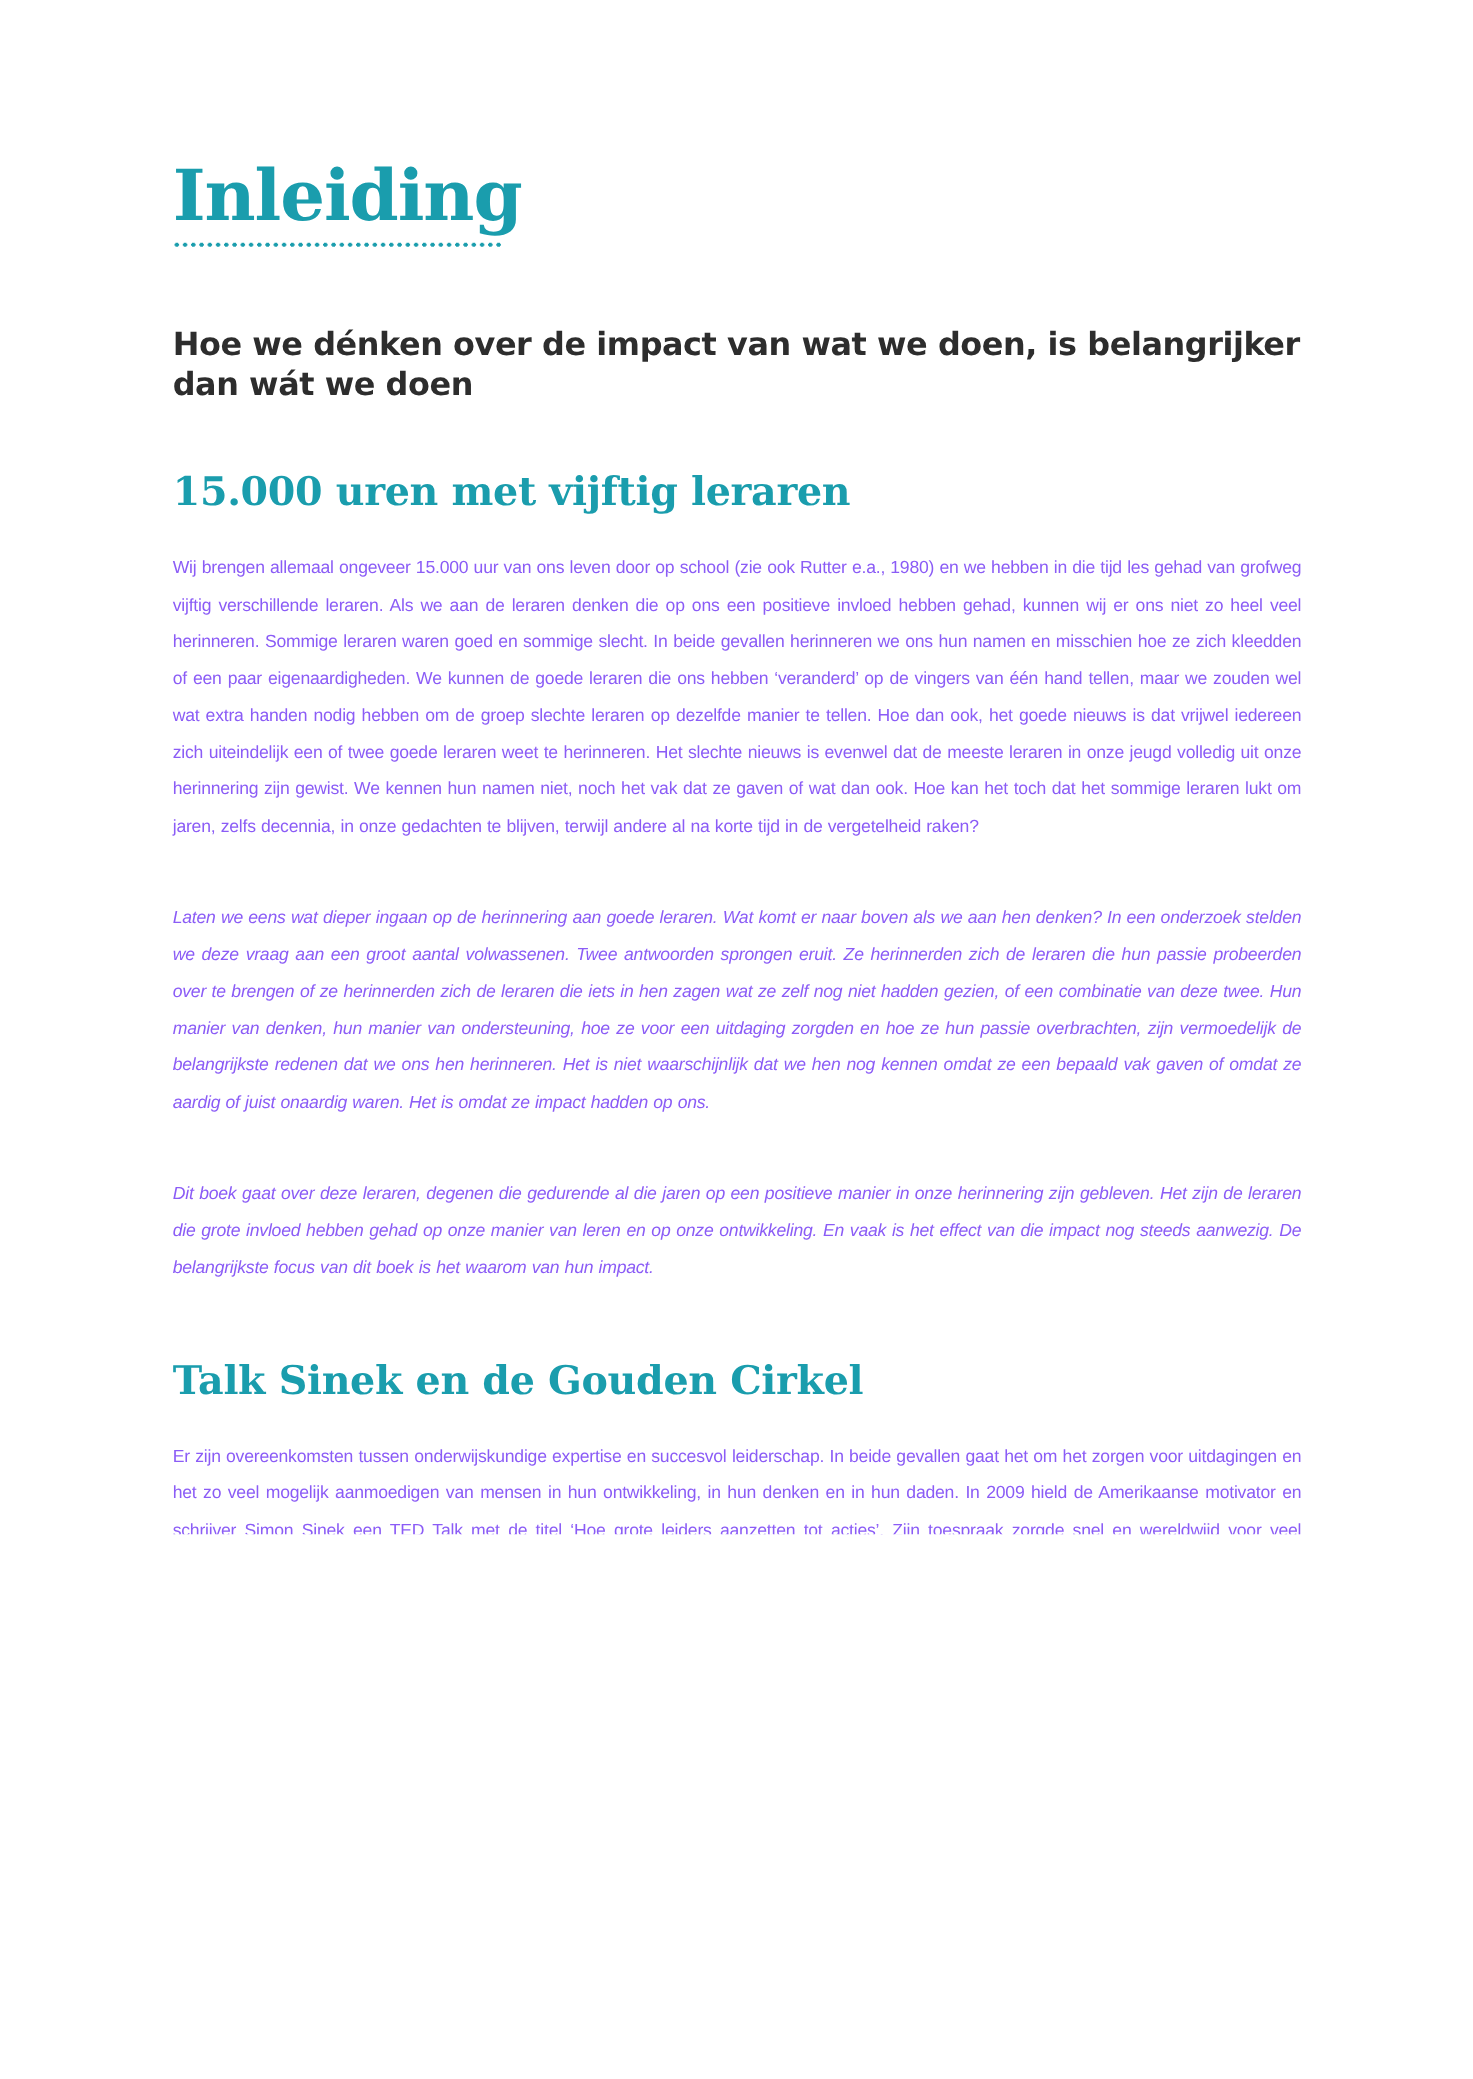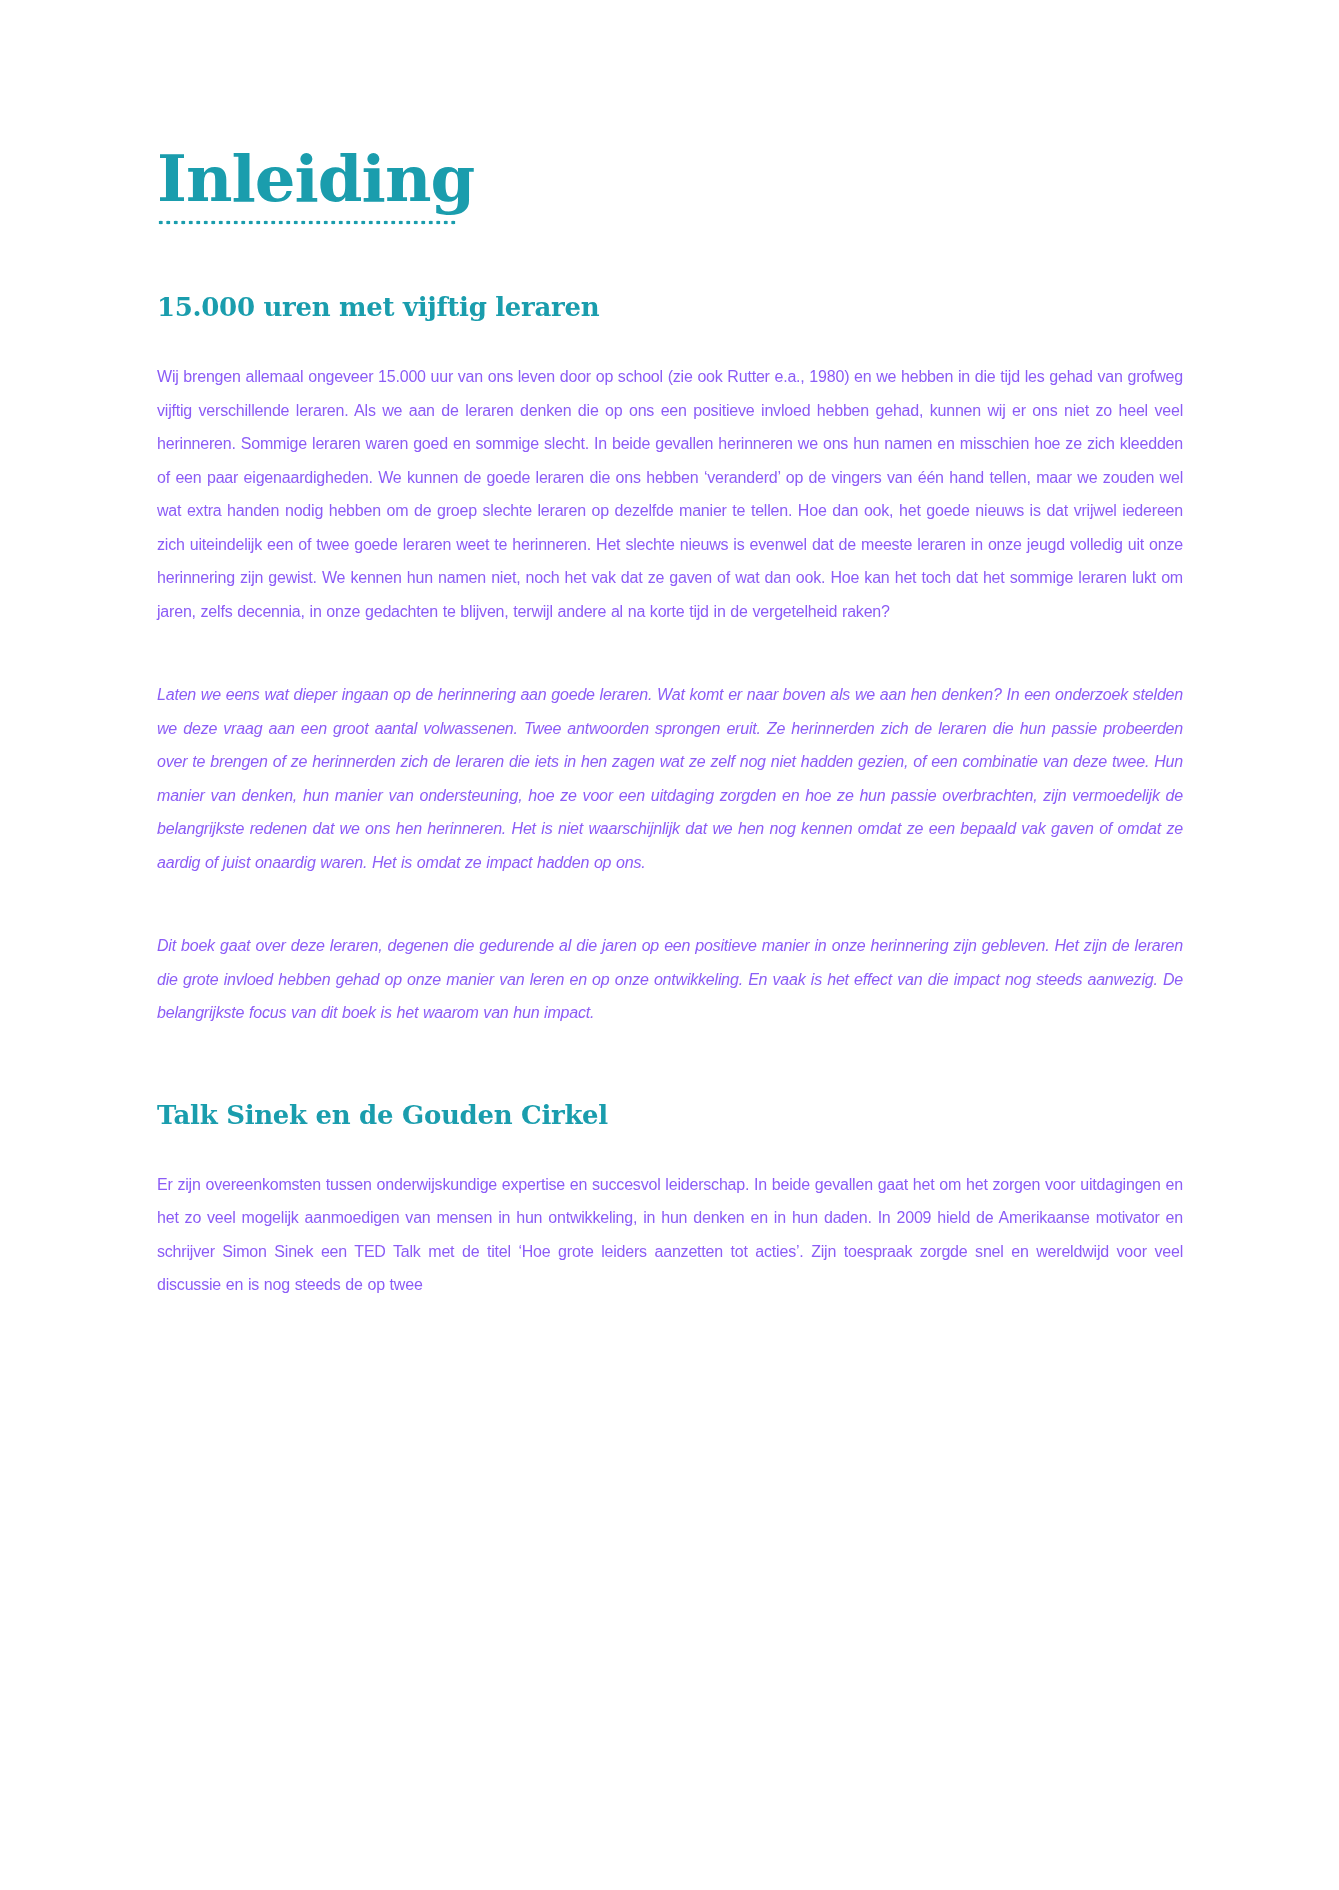--- a/index.html
+++ b/index.html
@@ -44,21 +44,21 @@
     font-weight: bold;
     font-size: 29px;
     line-height: 36px;
     letter-spacing: -0.4px;
     color: #2d2d2d;
     max-width: 1060px;
   }
   .section-heading {
     font-family: "DejaVu Serif", serif;
     font-weight: bold;
-    font-size: 26px;
+    font-size: 36px;
     line-height: 38px;
     letter-spacing: -0.3px;
     color: #1a9dad;
   }
   .section-heading.first {
     margin: 61px 0 0 0;
   }
   .section-heading.second {
     margin: 66px 0 0 0;
   }
@@ -96,20 +96,21 @@
 </head>
 <body>
 
 <div class="page">
   <div class="content">
 
     <h1 class="chapter-title">Inleiding</h1>
 
     <div class="title-dots"></div>
 
+    <div class="subtitle">Hoe we dénken over de impact van wat we doen, is belangrijker dan wát we doen</div>
 
     <h2 class="section-heading first">15.000 uren met vijftig leraren</h2>
 
     <p class="body-para">Wij brengen allemaal ongeveer 15.000 uur van ons leven door op school (zie ook Rutter e.a., 1980) en we hebben in die tijd les gehad van grofweg vijftig verschillende leraren. Als we aan de leraren denken die op ons een positieve invloed hebben gehad, kunnen wij er ons niet zo heel veel herinneren. Sommige leraren waren goed en sommige slecht. In beide gevallen herinneren we ons hun namen en misschien hoe ze zich kleedden of een paar eigenaardigheden. We kunnen de goede leraren die ons hebben ‘veranderd’ op de vingers van één hand tellen, maar we zouden wel wat extra handen nodig hebben om de groep slechte leraren op dezelfde manier te tellen. Hoe dan ook, het goede nieuws is dat vrijwel iedereen zich uiteindelijk een of twee goede leraren weet te herinneren. Het slechte nieuws is evenwel dat de meeste leraren in onze jeugd volledig uit onze herinnering zijn gewist. We kennen hun namen niet, noch het vak dat ze gaven of wat dan ook. Hoe kan het toch dat het sommige leraren lukt om jaren, zelfs decennia, in onze gedachten te blijven, terwijl andere al na korte tijd in de vergetelheid raken?</p>
 
     <p class="body-para">Laten we eens wat dieper ingaan op de herinnering aan goede leraren. Wat komt er naar boven als we aan hen denken? In een onderzoek stelden we deze vraag aan een groot aantal volwassenen. Twee antwoorden sprongen eruit. Ze herinnerden zich de leraren die hun passie probeerden over te brengen of ze herinnerden zich de leraren die iets in hen zagen wat ze zelf nog niet hadden gezien, of een combinatie van deze twee. Hun manier van denken, hun manier van ondersteuning, hoe ze voor een uitdaging zorgden en hoe ze hun passie overbrachten, zijn vermoedelijk de belangrijkste redenen dat we ons hen herinneren. Het is niet waarschijnlijk dat we hen nog kennen omdat ze een bepaald vak gaven of omdat ze aardig of juist onaardig waren. Het is omdat ze impact hadden op ons.</p>
 
     <p class="body-para">Dit boek gaat over deze leraren, degenen die gedurende al die jaren op een positieve manier in onze herinnering zijn gebleven. Het zijn de leraren die grote invloed hebben gehad op onze manier van leren en op onze ontwikkeling. En vaak is het effect van die impact nog steeds aanwezig. De belangrijkste focus van dit boek is het waarom van hun impact.</p>
 
     <h2 class="section-heading second">Talk Sinek en de Gouden Cirkel</h2>

